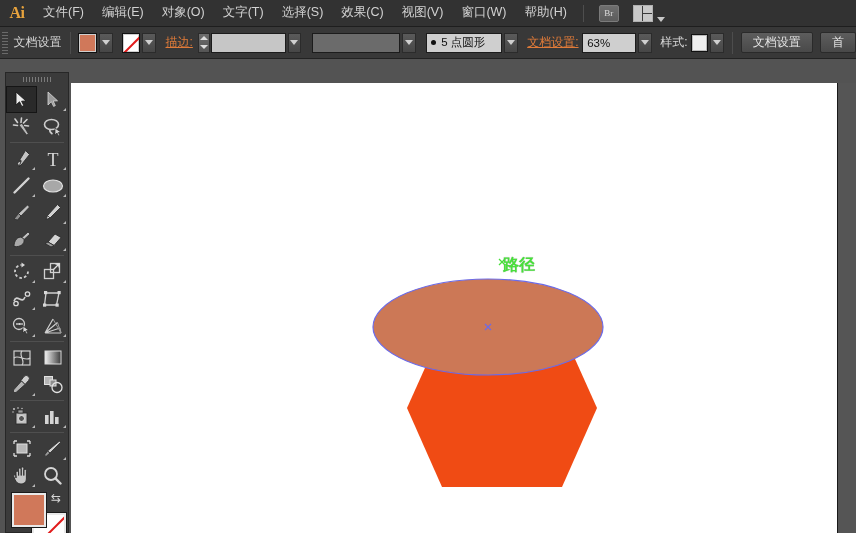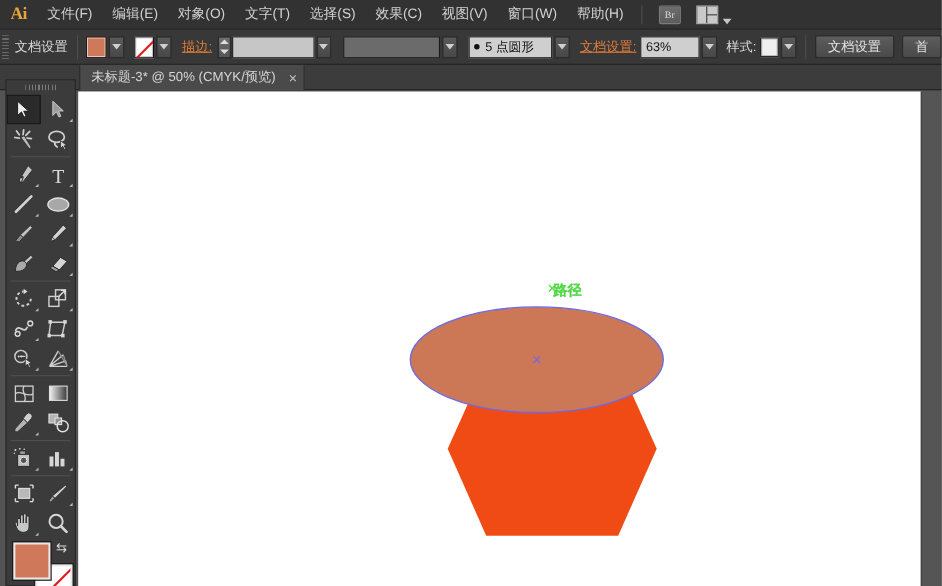--- a/index.html
+++ b/index.html
@@ -213,21 +213,21 @@
   .page-white {
     position: absolute; left: 0; top: 0; width: 767px; height: 450px;
     background: #ffffff;
     border-right: 1px solid #1a1a1a;
   }
   .artwork { position: absolute; left: 0; top: 0; width: 767px; height: 450px; }
 
   
   .guide-label {
     position: absolute;
-    color: #47E03A; font-size: 13px; font-weight: bold;
+    color: #47E03A; font-size: 16px; font-weight: bold;
     white-space: nowrap;
     text-shadow: 0 0 1px rgba(0,0,0,.3);
   }
 </style>
 </head>
 <body>
 
 <div id="app">
 
   <div class="menubar">
@@ -325,26 +325,20 @@
         <span class="tri"></span>
       </div>
 
     <div class="cb-sep"></div>
 
     <div class="cb-button">文档设置</div>
     <div style="width:8px"></div>
     <div class="cb-button">首</div>
   </div>
 
-  <div class="tabbar">
-    <div class="doc-tab">
-      <span class="title">未标题-3* @ 50% (CMYK/预览)</span>
-      <span class="close">×</span>
-    </div>
-  </div>
 
   <div class="canvas-area">
     <div class="page-white">
       <svg class="artwork" viewBox="0 0 767 450">
 
         <polygon points="371,247 491,247 526,325 491,404 371,404 336,325" fill="#F04B14"></polygon>
 
         <ellipse cx="417" cy="244" rx="115" ry="48" fill="#CC7856" stroke="#6B6BE8" stroke-width="1.2"></ellipse>
 
         <g stroke="#6B6BE8" stroke-width="1.1">

